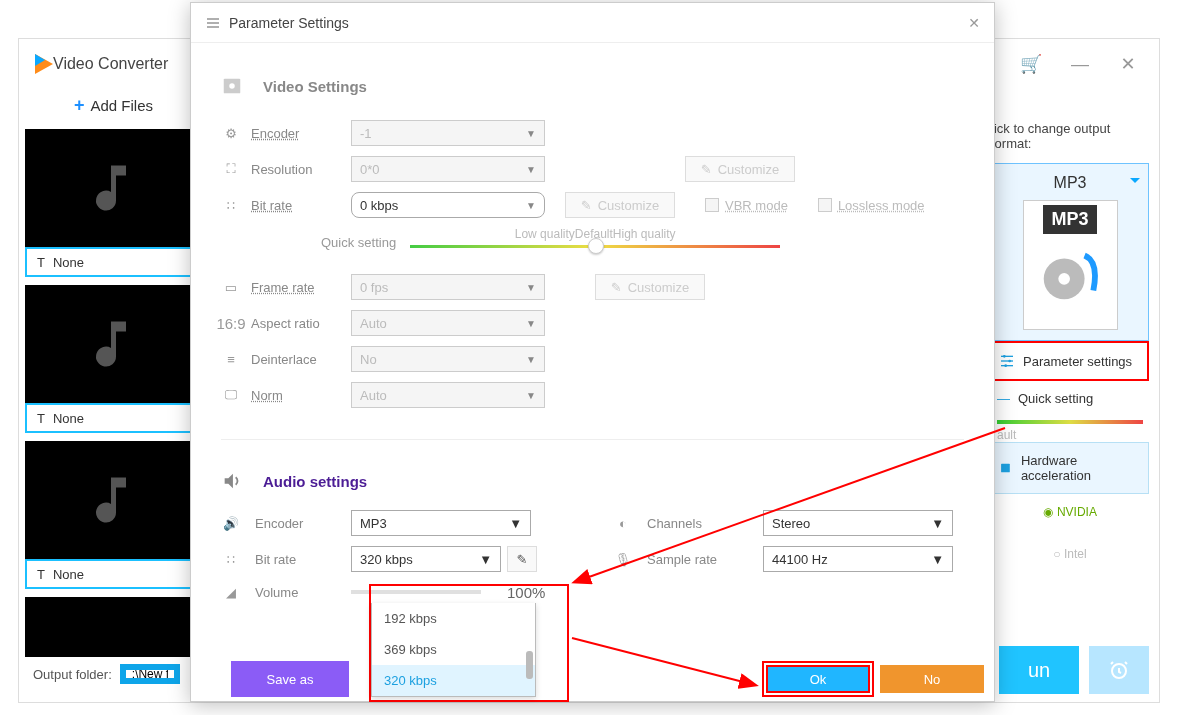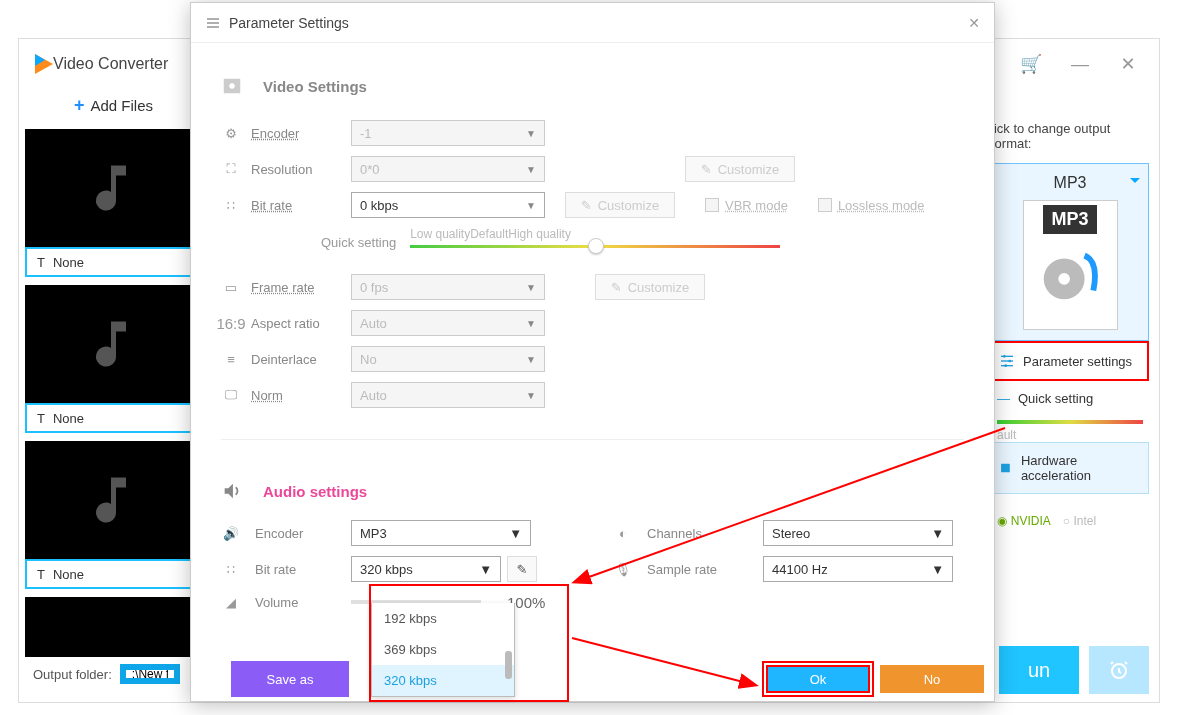--- a/index.html
+++ b/index.html
@@ -22,55 +22,55 @@
 
 .rightcol { position: absolute; right: 0; top: 82px; width: 178px; padding: 0 10px; }
 .hint { font-size: 13px; color: #444; margin-bottom: 12px; }
 .mp3-card { border: 1px solid #6ec3ff; background: #eaf6ff; padding: 10px; position: relative; }
 .mp3-title { text-align: center; font-size: 16px; color: #333; margin-bottom: 8px; }
 .mp3-img { width: 95px; height: 130px; margin: 0 auto; background: #fff; border: 1px solid #ccc; padding: 4px; display: flex; flex-direction: column; align-items: center; gap: 4px; }
 .side-item { display: flex; align-items: center; gap: 8px; padding: 10px 6px; color: #333; }
 .side-item.highlight { border: 2px solid #f00; }
 .side-icon { width: 16px; height: 16px; }
 .gradbar { height: 4px; background: linear-gradient(90deg,#3c3,#dd4,#e44); margin: 4px 6px; }
-.hw { display: flex; gap: 12px; padding: 20px 6px; align-items: center; }
+.hw { display: flex; gap: 28px; padding: 11px 6px; align-items: center; flex-direction: column; }
 .hw-badge { font-size: 12px; }
 .outputbar { position: absolute; bottom: 18px; left: 14px; display: flex; align-items: center; gap: 8px; font-size: 13px; }
 .outputbox { border: 6px solid #0ea5e9; padding: 3px 6px; width: 60px; font-size: 12px; height: 20px; }
 .runbtn { position: absolute; right: 80px; bottom: 8px; width: 80px; height: 48px; background: #20c4ff; color: #fff; display: flex; align-items: center; justify-content: center; font-size: 20px; }
 .clockbtn { position: absolute; right: 10px; bottom: 8px; width: 60px; height: 48px; background: #b7e6ff; display: flex; align-items: center; justify-content: center; }
 
 
 .modal { position: absolute; left: 190px; top: 2px; width: 805px; height: 700px; background: #fff; border: 1px solid #ccc; box-shadow: 0 3px 20px rgba(0,0,0,.25); display: flex; flex-direction: column; }
 .modal-title { height: 40px; display: flex; align-items: center; padding: 0 14px; font-size: 14px; color: #444; justify-content: space-between; border-bottom: 1px solid #eee; }
 .modal-body { flex: 1; padding: 20px 30px 56px 30px; overflow: hidden; position: relative; }
 .section-head { display: flex; align-items: center; gap: 20px; font-size: 15px; font-weight: bold; color: #888; margin: 12px 0 18px; }
-.section-head.audio { color: #ec4899; margin-top: 40px; }
+.section-head.audio { color: #4c1d95; margin-top: 30px; }
 .row { display: flex; align-items: center; height: 36px; gap: 10px; }
 .row-icon { width: 20px; height: 20px; color: #999; display: flex; align-items: center; justify-content: center; }
 .row-label { width: 90px; color: #888; font-size: 13px; }
 .row-label.under { text-decoration: underline dotted; }
 .sel { width: 194px; height: 26px; border: 1px solid #ccc; background: #f5f5f5; color: #bbb; padding: 0 8px; display: flex; align-items: center; justify-content: space-between; font-size: 13px; }
-.sel.active { background: #fff; color: #333; border-color: #aaa; }
+.sel.active { background: #fff; color: #333; border-color: #aaa; border-radius: 8px; }
 .sel .caret { font-size: 10px; color: #888; }
 .pencil-btn { width: 30px; height: 26px; border: 1px solid #ddd; display: flex; align-items: center; justify-content: center; background: #f9f9f9; margin-left: 6px; }
 .cust-btn { width: 110px; height: 26px; border: 1px solid #ddd; background: #f9f9f9; color: #ccc; display: flex; align-items: center; justify-content: center; gap: 6px; font-size: 13px; margin-left: 10px; }
 .chk { display: flex; align-items: center; gap: 6px; color: #bbb; margin-left: 20px; }
 .chkbox { width: 14px; height: 14px; border: 1px solid #ccc; background: #f5f5f5; }
 .quick { font-size: 13px; color: #999; padding-left: 100px; display: flex; align-items: center; gap: 14px; margin-top: 4px; }
 .slider { position: relative; width: 370px; height: 30px; }
-.slider-labels { display: flex; justify-content: flex-start; font-size: 12px; color: #bbb; margin-bottom: 4px; }
+.slider-labels { display: flex; justify-content: center; font-size: 12px; color: #bbb; margin-bottom: 4px; }
 .slider-track { height: 3px; background: linear-gradient(90deg,#4c4,#ed4,#e44); position: relative; }
 .slider-knob { width: 16px; height: 16px; border-radius: 50%; background: #fff; border: 1px solid #ccc; box-shadow: 0 1px 2px rgba(0,0,0,.2); position: absolute; top: -7px; left: 48%; }
 .hr { border-top: 1px solid #eee; margin: 26px 0 10px; }
 
 .audio-grid { display: grid; grid-template-columns: 28px 90px 200px 50px 28px 110px 190px; row-gap: 10px; column-gap: 6px; align-items: center; }
 .audio-sel { height: 26px; border: 1px solid #aaa; background: #fff; color: #333; padding: 0 8px; display: flex; align-items: center; justify-content: space-between; font-size: 13px; }
 
-.dropdown { position: absolute; left: 371px; top: 603px; width: 144px; background: #fff; border: 1px solid #bbb; border-top: none; box-shadow: 0 2px 6px rgba(0,0,0,.15); z-index: 5; }
+.dropdown { position: absolute; left: 371px; top: 603px; width: 165px; background: #fff; border: 1px solid #bbb; border-top: none; box-shadow: 0 2px 6px rgba(0,0,0,.15); z-index: 5; }
 .dd-opt { padding: 8px 12px; font-size: 13px; color: #555; cursor: pointer; }
 .dd-opt.sel-opt { background: #e0f4ff; color: #1ca0e0; }
 .dd-scroll { position: absolute; right: 2px; top: 48px; width: 7px; height: 28px; background: #bbb; border-radius: 3px; }
 
 .modal-footer { position: absolute; bottom: 0; left: 0; right: 0; height: 44px; display: flex; align-items: center; padding: 0; }
 .saveas { width: 118px; height: 36px; background: #8b5cf6; color: #fff; display: flex; align-items: center; justify-content: center; margin-left: 40px; }
 .okbtn { width: 104px; height: 28px; background: #20b6ff; color: #fff; display: flex; align-items: center; justify-content: center; margin-left: auto; border: 2px solid #f00; outline: 2px solid #f00; outline-offset: 2px; }
 .nobtn { width: 104px; height: 28px; background: #f0952d; color: #fff; display: flex; align-items: center; justify-content: center; margin-left: 10px; margin-right: 10px; }
 
 .red-box { position: absolute; border: 2px solid #f00; pointer-events: none; }

